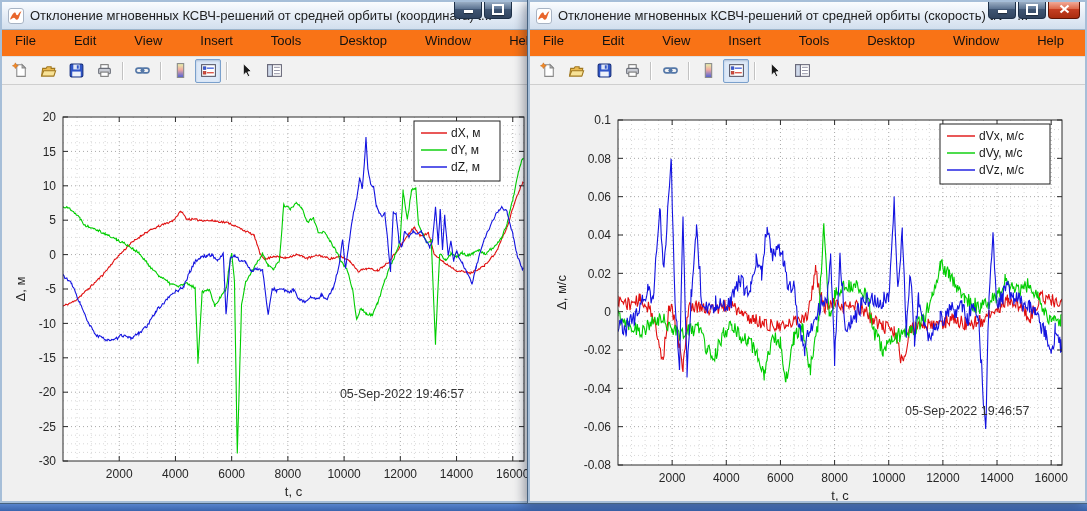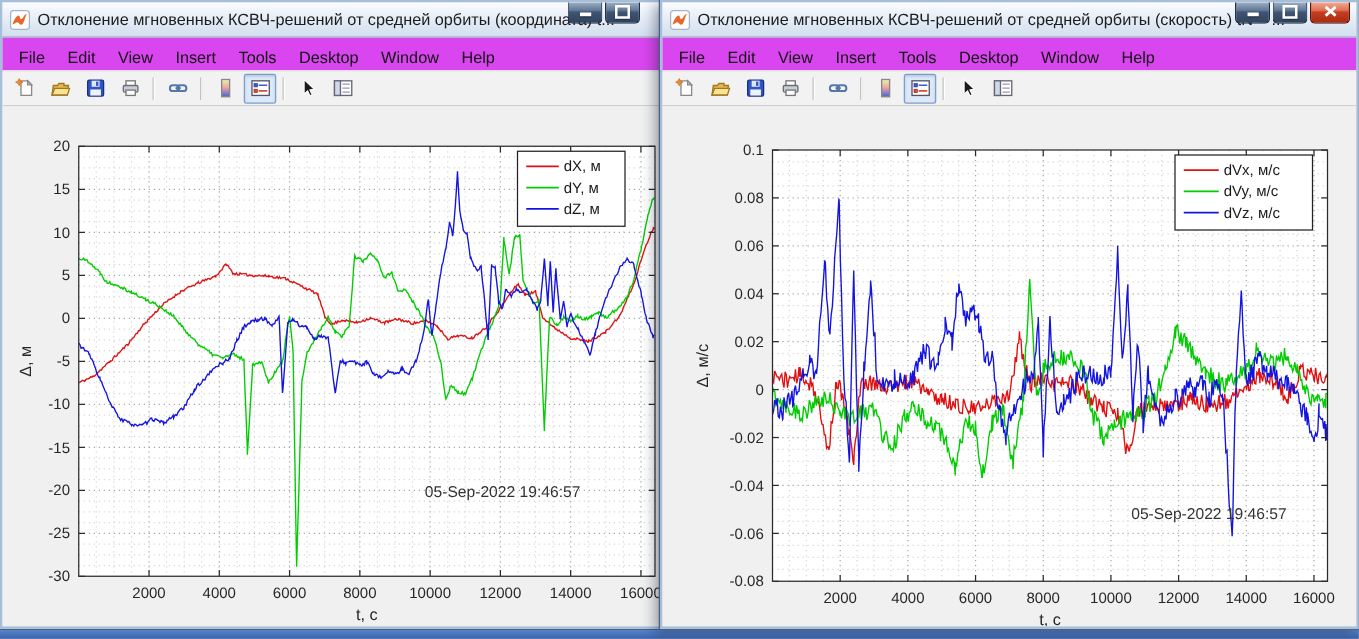--- a/index.html
+++ b/index.html
@@ -23,22 +23,22 @@
   .win-right .winbtns{right:5px;}
   .wbtn{width:28px;height:18px;border:1px solid #1e3048;border-top:none;
     border-radius:0 0 4px 4px;display:flex;align-items:flex-start;justify-content:center;
     background:linear-gradient(180deg,#a3b6cb 0%,#5d7492 45%,#3f5573 50%,#31445f 100%);
     box-shadow:inset 0 1px 0 rgba(255,255,255,.4);box-sizing:border-box;cursor:default;}
   .wbtn.close{width:32px;border-color:#5f1405;
     background:linear-gradient(180deg,#f4b3a2 0%,#de6b4d 45%,#c53e22 50%,#a92c0f 100%);}
   .glyph-min{width:9px;height:3px;background:#fff;margin-top:9px;box-shadow:0 1px 1px rgba(0,0,0,.45);}
   .glyph-max{width:8px;height:7px;border:2px solid #fff;margin-top:3px;box-shadow:0 1px 1px rgba(0,0,0,.35);}
   .glyph-close{margin-top:3px;}
-  .menubar{height:26px;flex:0 0 26px;display:flex;align-items:flex-end;background:#d946ef;
-    border-bottom:1px solid #e0e0e0;padding-left:4px;}
+  .menubar{height:26px;flex:0 0 26px;display:flex;align-items:flex-start;background:#f97316;
+    border-bottom:1px solid #e0e0e0;padding-left:4px;gap:20px;}
   .mitem{font-size:13px;color:#111;padding:3px 9px;cursor:default;}
   .toolbar{height:27px;flex:0 0 27px;display:flex;align-items:center;background:#f2f2f2;
     border-bottom:1px solid #cfcfcf;padding-left:4px;}
   .tbtn{width:24px;height:22px;display:flex;align-items:center;justify-content:center;
     border:1px solid transparent;border-radius:2px;margin:0 1px;}
   .tbtn.pressed{background:#dde9f8;border:1px solid #7aa0cc;box-shadow:inset 0 1px 2px rgba(40,70,120,.25);}
   .tbtn svg{width:17px;height:17px;display:block;}
   .tsep{width:1px;height:18px;background:#c2c2c2;border-right:1px solid #ffffff;margin:0 4px;}
   .canvas{position:relative;flex:1;background:#f0f0f0;overflow:hidden;}
   .canvas svg{position:absolute;left:0;top:0;}

